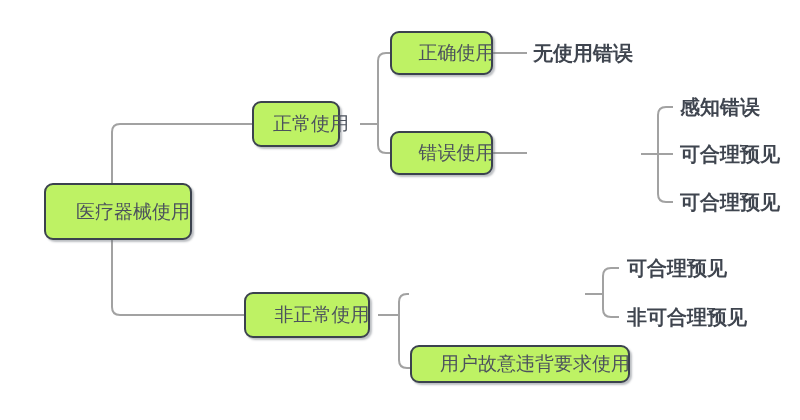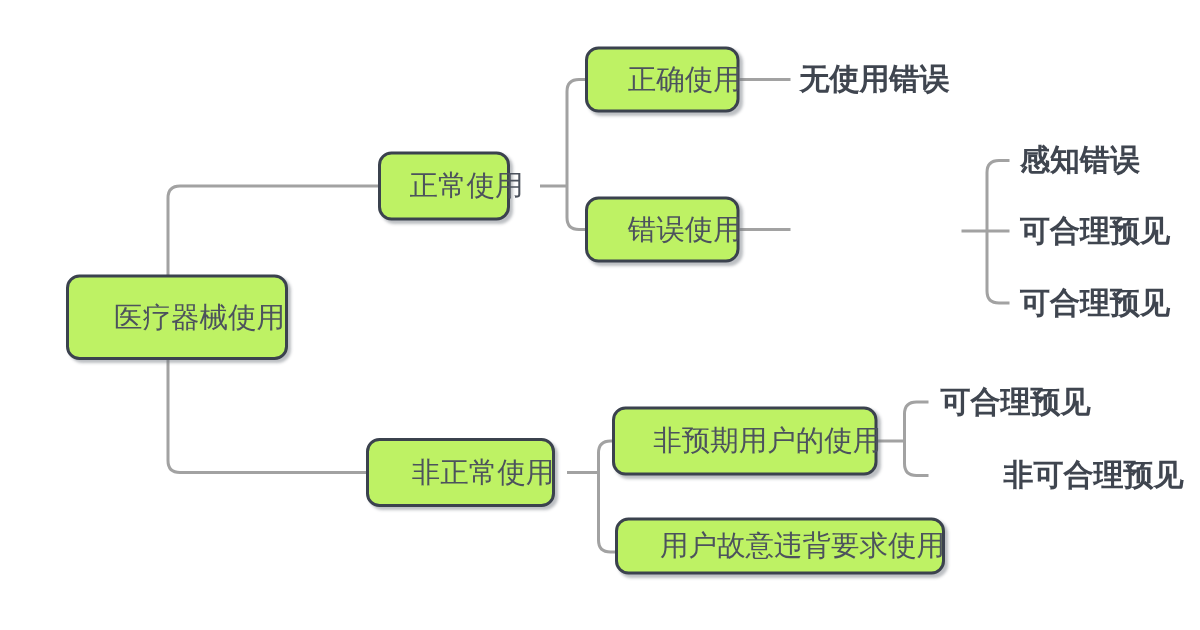--- a/index.html
+++ b/index.html
@@ -65,30 +65,29 @@
   <div class="node-box" style="left:44px; top:183px; width:148px; height:57px;">医疗器械使用</div>
 
   <div class="node-box" style="left:252px; top:101px; width:88px; height:46px;">正常使用</div>
 
   <div class="node-box" style="left:244px; top:292px; width:126px; height:46px;">非正常使用</div>
 
   <div class="node-box" style="left:390px; top:31px; width:103px; height:44px;">正确使用</div>
 
   <div class="node-box" style="left:390px; top:131px; width:103px; height:44px;">错误使用</div>
 
-  <div class="node-box" style="left:408px; top:271px; width:177px; height:46px;">非预期用户的使用</div>
 
   <div class="node-box" style="left:410px; top:345px; width:220px; height:38px;">用户故意违背要求使用</div>
 
   <div class="leaf-label" style="left:533px; top:53px;">无使用错误</div>
 
 
   <div class="leaf-label" style="left:680px; top:107px;">感知错误</div>
 
   <div class="leaf-label" style="left:680px; top:154px;">可合理预见</div>
 
   <div class="leaf-label" style="left:680px; top:202px;">可合理预见</div>
 
   <div class="leaf-label" style="left:627px; top:268px;">可合理预见</div>
 
-  <div class="leaf-label" style="left:627px; top:317px;margin-left:42px;">非可合理预见</div>
+  <div class="leaf-label" style="left:627px; top:317px;">非可合理预见</div>
 
 </div>
 
 </body></html>

